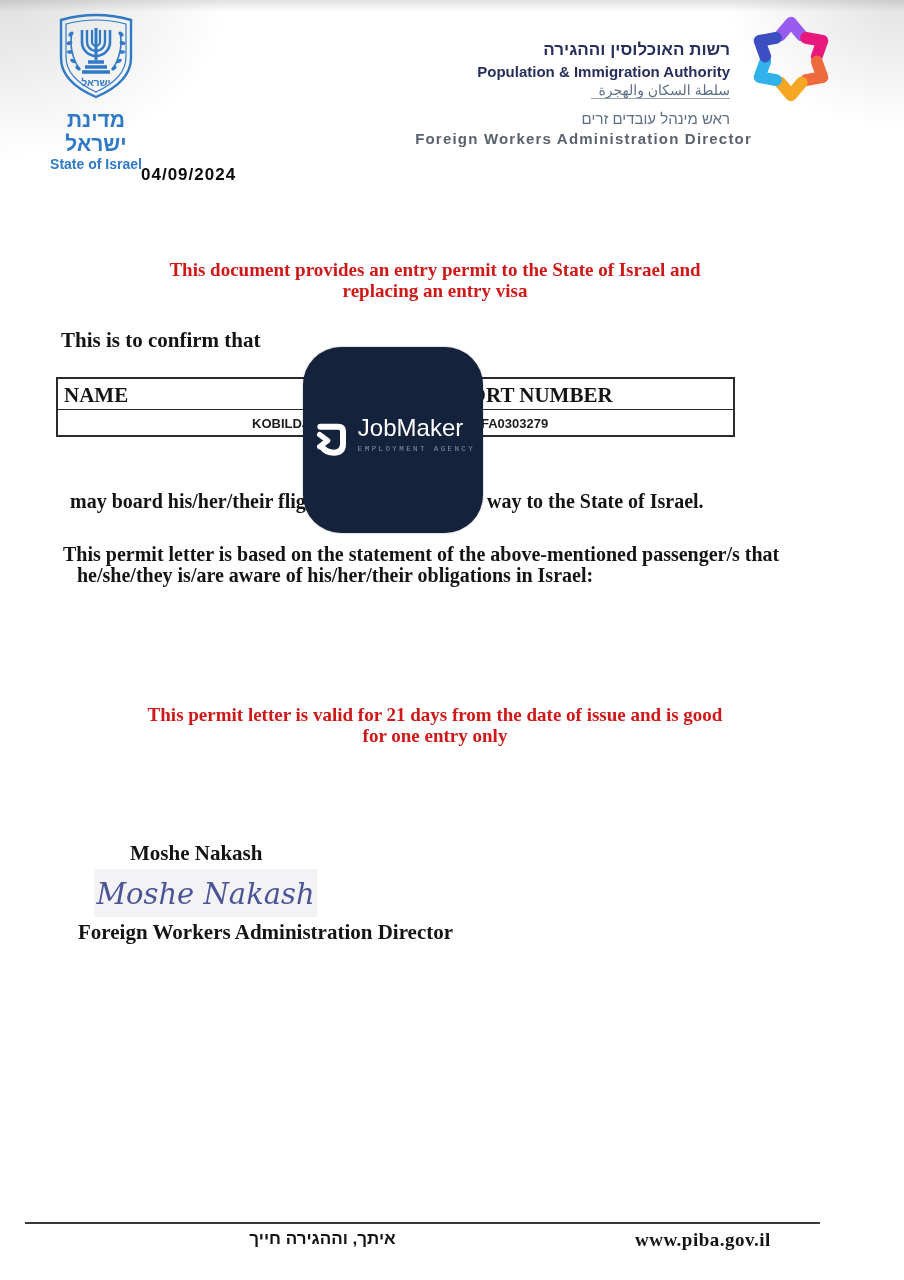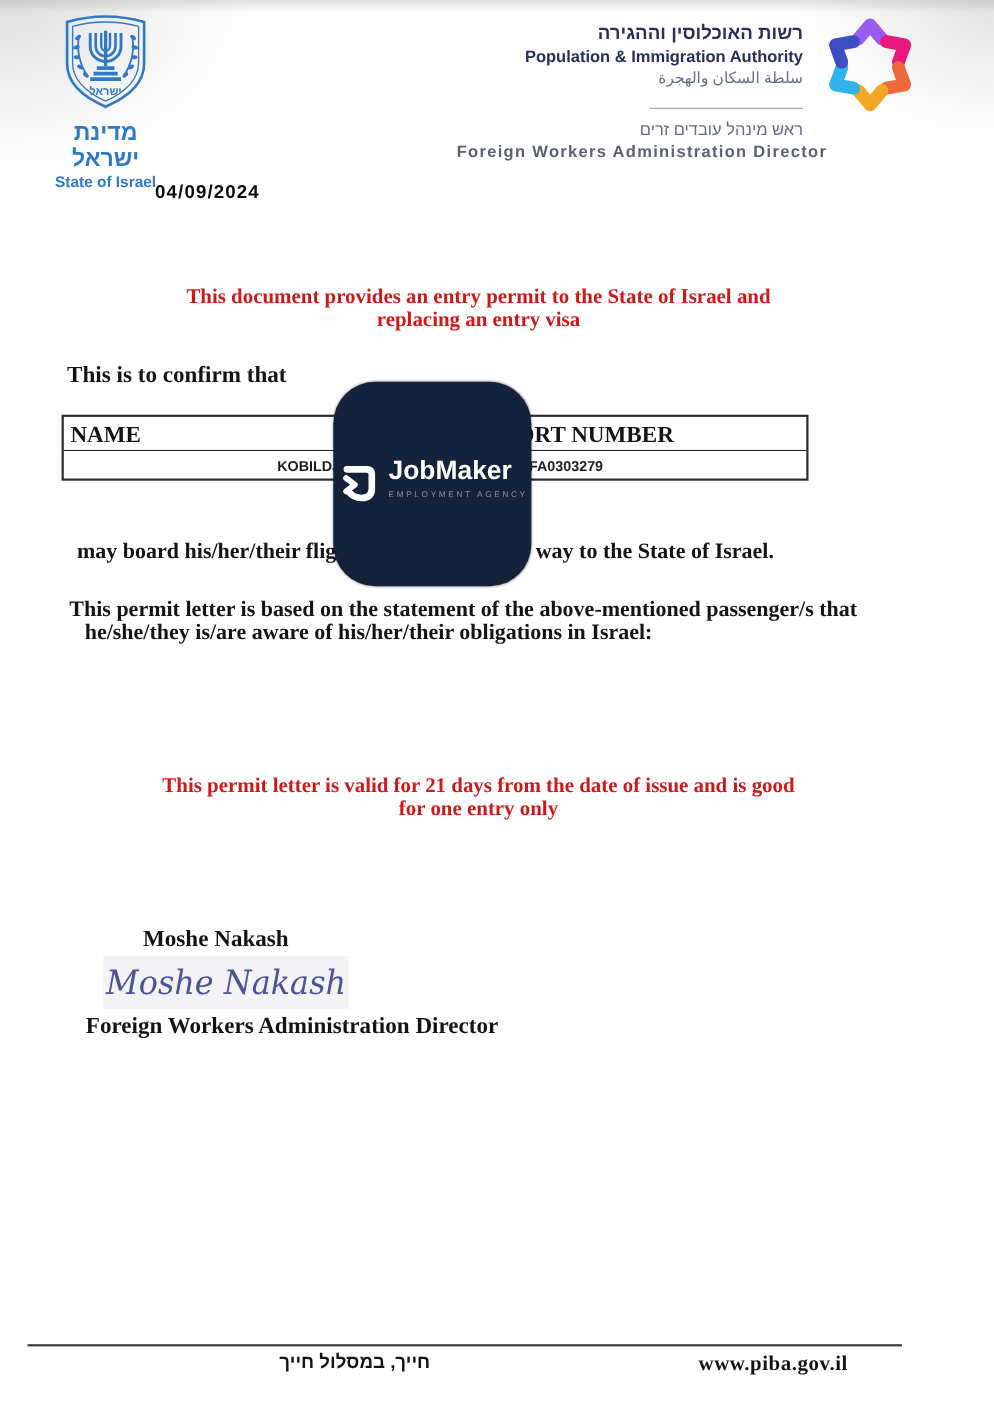--- a/index.html
+++ b/index.html
@@ -17,21 +17,21 @@
     background:radial-gradient(ellipse at 0% 0%, rgba(110,110,110,.22), rgba(110,110,110,0) 70%); }
   .shade-tr { right:0; top:0; width:180px; height:130px;
     background:radial-gradient(ellipse at 100% 0%, rgba(110,110,110,.20), rgba(110,110,110,0) 70%); }
 
   
   .emblem-wrap { left:36px; top:8px; width:120px; text-align:center; }
   .emblem-hebrew { color:#2f79c5; font-family:"Liberation Sans",sans-serif; font-weight:bold; font-size:21px; margin-top:4px; }
   .emblem-english { color:#2f79c5; font-family:"Liberation Sans",sans-serif; font-weight:bold; font-size:14px; }
 
   
-  .auth-block { left:430px; top:20px; width:300px; text-align:right; font-family:"Liberation Sans",sans-serif; }
+  .auth-block { left:430px; top:40px; width:300px; text-align:right; font-family:"Liberation Sans",sans-serif; }
   .auth-hebrew { color:#27305c; font-weight:bold; font-size:17px; }
   .auth-english { color:#27305c; font-weight:600; font-size:15px; margin-top:3px; }
   .auth-arabic { color:#5d6f86; font-size:14px; margin-top:2px; }
   .auth-divider { left:591px; top:98px; width:139px; height:0; border-top:1px solid #9aa0a8; }
   .dept-hebrew { left:430px; top:110px; width:300px; text-align:right; color:#5d6f86;
     font-family:"Liberation Sans",sans-serif; font-size:15px; }
   .dept-english { left:380px; top:130px; width:372px; text-align:right; color:#5a626e;
     font-family:"Liberation Sans",sans-serif; font-weight:bold; font-size:15px; letter-spacing:1.2px; }
 
   .star-logo { left:738px; top:10px; }
@@ -56,22 +56,22 @@
     font-weight:bold; font-size:13px; color:#1c1c1c; }
   .td-passport { position:absolute; left:423px; top:37px; font-family:"Liberation Sans",sans-serif;
     font-weight:bold; font-size:13px; color:#1c1c1c; }
 
   
   .jobmaker { left:303px; top:347px; width:180px; height:186px; background:#15223c;
     border-radius:38px; display:flex; align-items:center; justify-content:center;
     box-shadow:0 0 2px rgba(0,0,0,.35); }
   .jm-inner { display:flex; align-items:flex-start; gap:7px; }
   .jm-text { display:flex; flex-direction:column; }
-  .jm-brand { color:#fff; font-family:"Liberation Sans",sans-serif; font-weight:bold; font-size:24px; line-height:24px; }
-  .jm-tagline { color:#8792a6; font-family:Liberation Sans, sans-serif; font-size:7.5px;
+  .jm-brand { color:#fff; font-family:"Liberation Sans",sans-serif; font-weight:normal; font-size:24px; line-height:24px; }
+  .jm-tagline { color:#8792a6; font-family:Liberation Mono, monospace; font-size:7.5px;
     letter-spacing:2.4px; margin-top:5px; }
 
   .board-left { left:70px; top:490px; font-weight:bold; font-size:20px; }
   .board-right { left:487px; top:490px; font-weight:bold; font-size:20px; }
 
   .statement { left:63px; top:544px; width:790px; font-weight:bold; font-size:20px; line-height:21px; }
   .statement .l2 { margin-left:14px; }
 
   .signer-name { left:130px; top:841px; font-weight:bold; font-size:21px; }
   .signature-box { left:94px; top:869px; width:223px; height:48px; background:#f3f3f6;
@@ -200,16 +200,16 @@
     <div>for one entry only</div>
   </div>
 
   <div class="abs signer-name">Moshe Nakash</div>
   <div class="abs signature-box">
     <span class="signature-script">Moshe Nakash</span>
   </div>
   <div class="abs signer-title">Foreign Workers Administration Director</div>
 
   <div class="abs footer-rule"></div>
-  <div class="abs footer-slogan">חייך, במסלול חייך</div>
+  <div class="abs footer-slogan">איתך, וההגירה חייך</div>
   <div class="abs footer-url">www.piba.gov.il</div>
 
 </div>
 
 </body></html>

